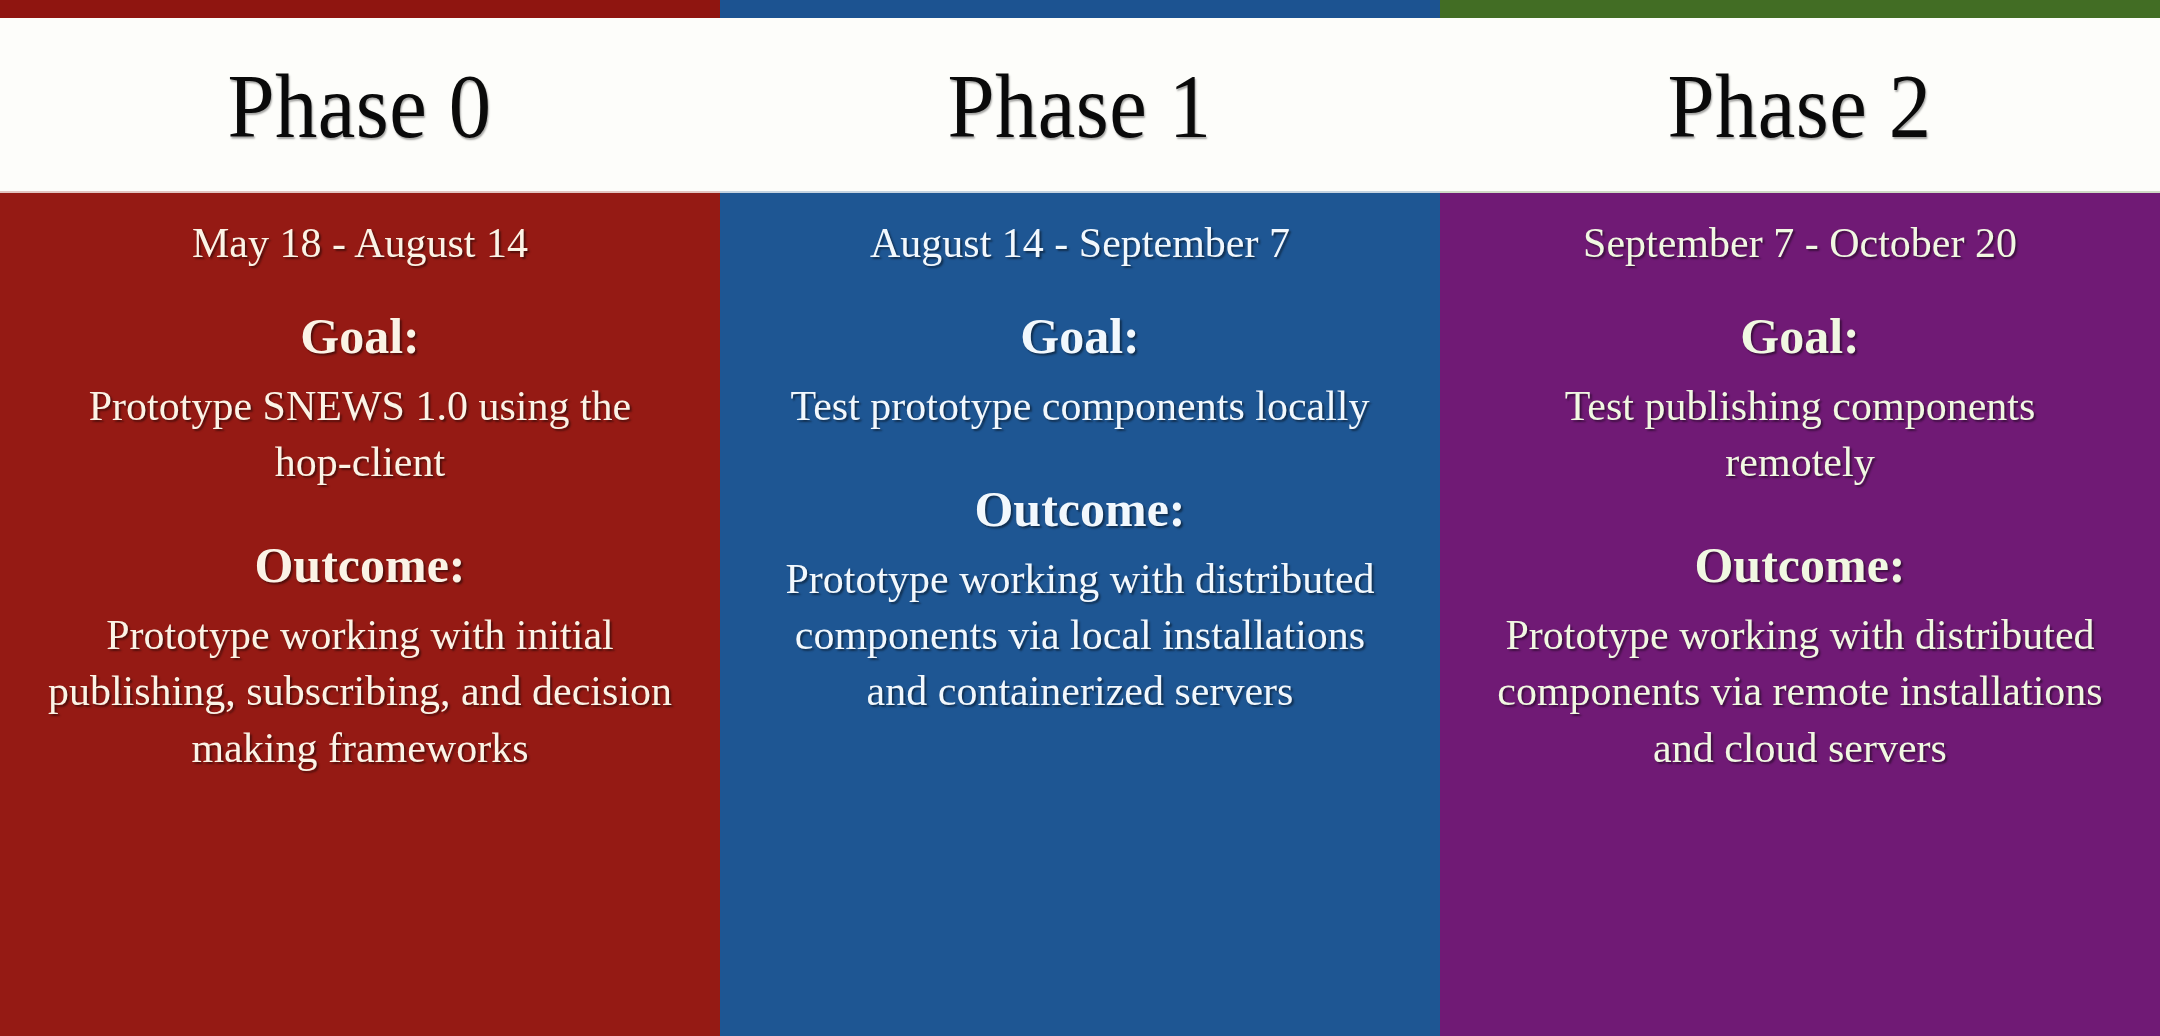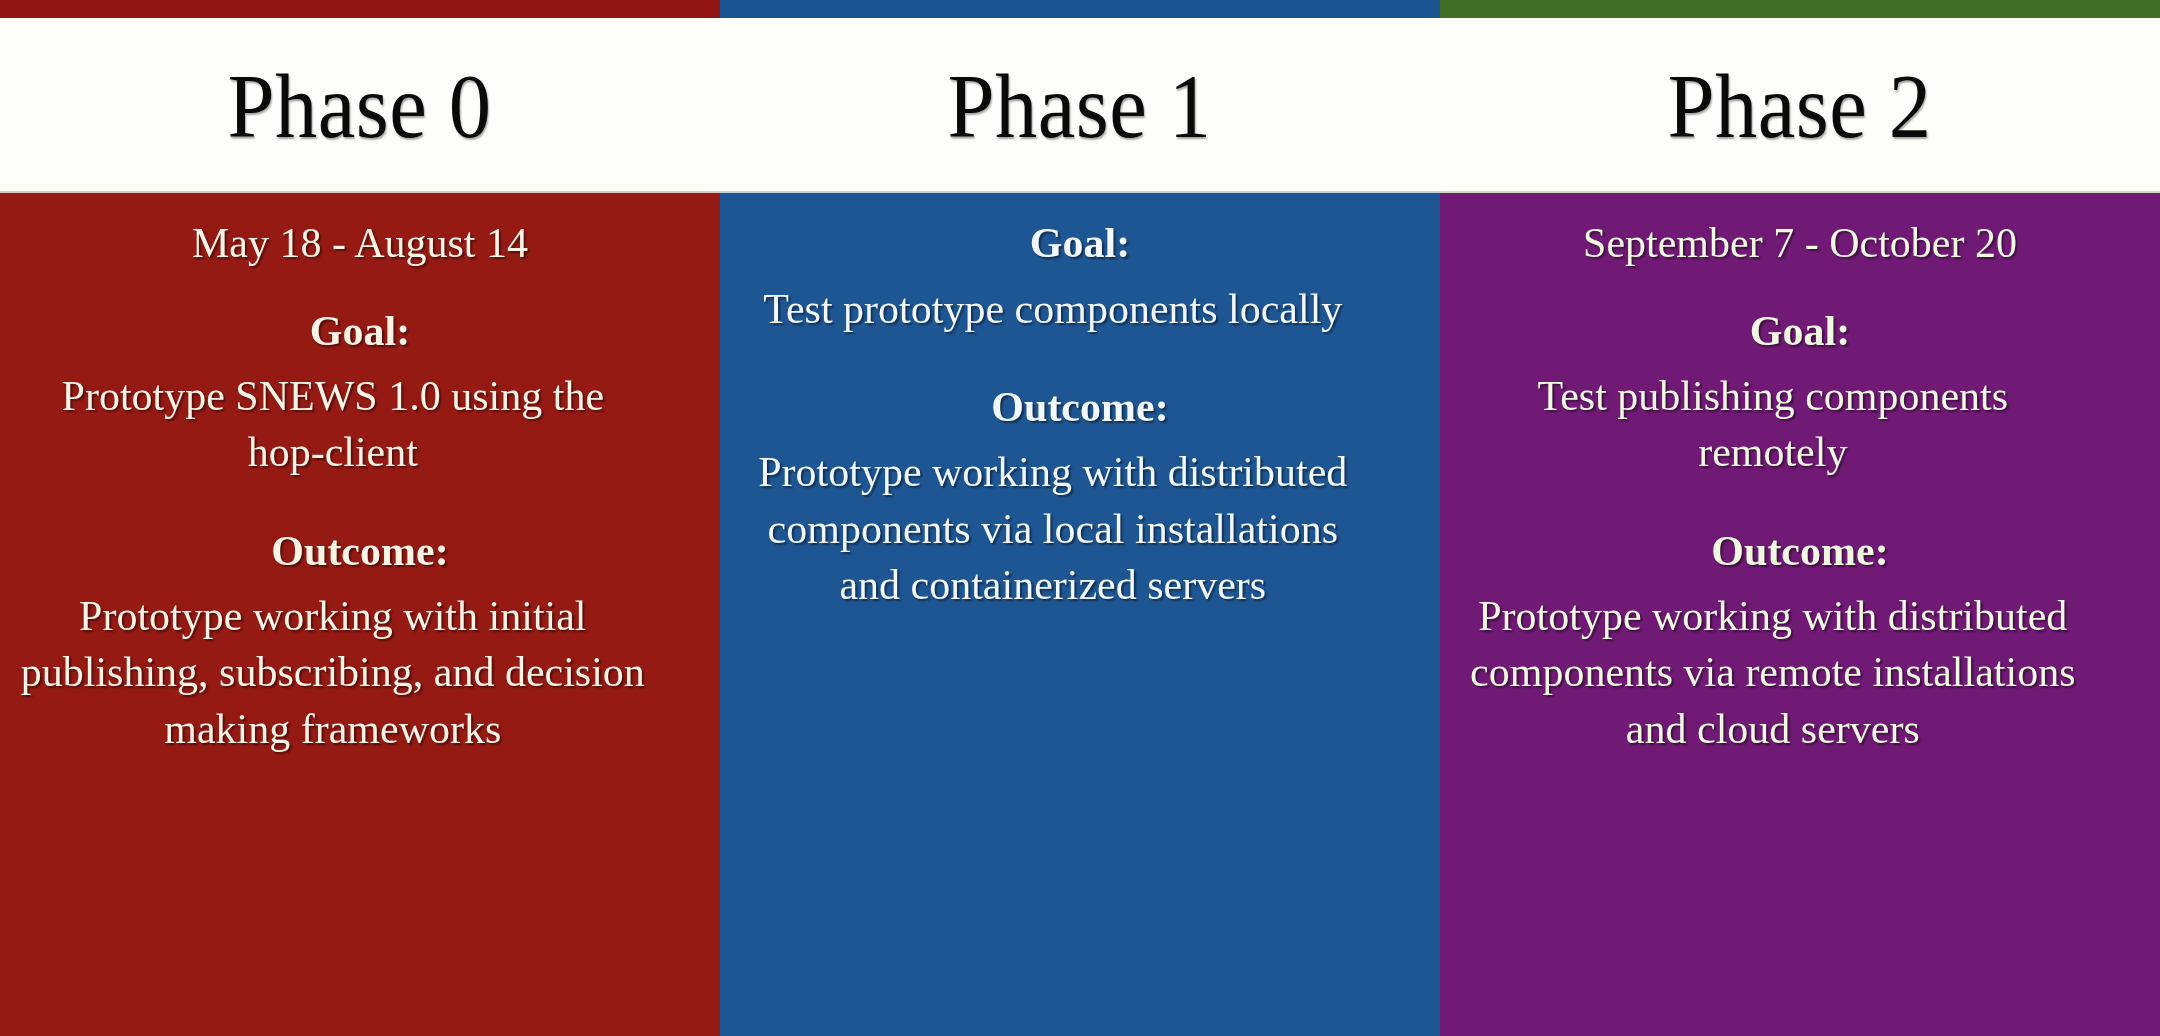--- a/index.html
+++ b/index.html
@@ -60,34 +60,35 @@
     text-shadow: 1px 2px 2px rgba(0,0,0,0.35);
     white-space: nowrap;
   }
 
   
   .body-band {
     flex: 1 1 auto;
     padding: 26px 20px 18px 20px;
     display: flex;
     flex-direction: column;
+    align-items: center;
     text-align: center;
     box-sizing: border-box;
   }
 
   .date-range {
     font-size: 42px;
     line-height: 1.18;
     margin: 0 0 38px 0;
     text-shadow: 2px 2px 2px rgba(0,0,0,0.45);
     white-space: nowrap;
   }
 
   .section-label {
-    font-size: 42px;
+    font-size: 50px;
     font-weight: bold;
     line-height: 1.18;
     margin: 0 0 12px 0;
     text-shadow: 2px 2px 2px rgba(0,0,0,0.45);
   }
 
   .section-text {
     font-size: 42px;
     line-height: 1.34;
     margin: 0;
@@ -134,20 +135,21 @@
       <div class="section-text">Prototype working with initial publishing, subscribing, and decision making frameworks</div>
     </div>
   </div>
 
   <div class="phase-col col-1">
     <div class="top-strip"></div>
     <div class="title-band">
       <div class="phase-title">Phase 1</div>
     </div>
     <div class="body-band">
+      <div class="date-range">August 14 - September 7</div>
       <div class="section-label">Goal:</div>
       <div class="section-text">Test prototype components locally</div>
       <div class="gap-block"></div>
       <div class="section-label">Outcome:</div>
       <div class="section-text">Prototype working with distributed components via local installations and containerized servers</div>
     </div>
   </div>
 
   <div class="phase-col col-2">
     <div class="top-strip"></div>

